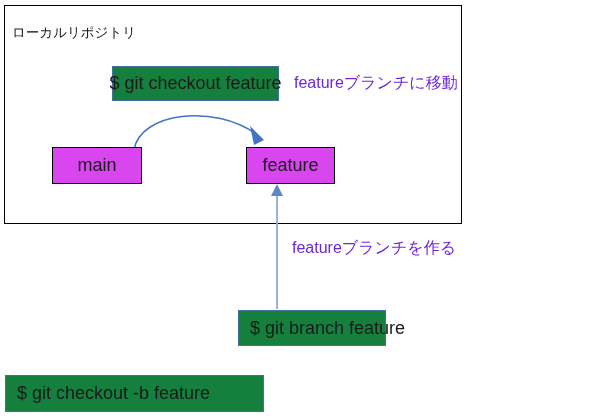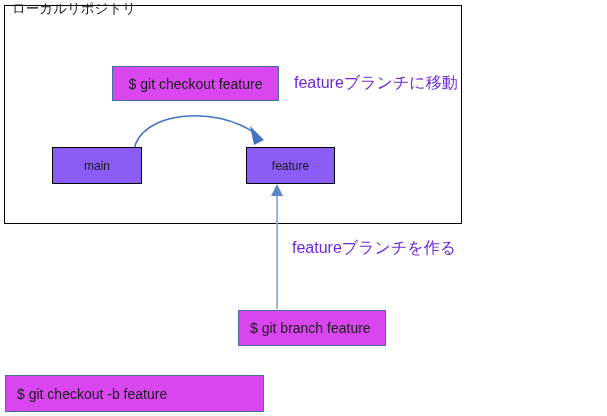--- a/index.html
+++ b/index.html
@@ -37,51 +37,51 @@
     top: 5px;
     width: 458px;
     height: 219px;
     border: 1.6px solid #000000;
     box-sizing: border-box;
     background: #ffffff;
   }
   .repo-title {
     position: absolute;
     left: 12px;
-    top: 0;
+    top: 24px;
     font-size: 13.5px;
     line-height: 17px;
     color: #1a1a1a;
     white-space: nowrap;
   }
 
   
   .node-box {
     position: absolute;
     border: 1.3px solid #000000;
     box-sizing: border-box;
-    background: #8b5cf6;
+    background: #d946ef;
     display: flex;
     align-items: center;
     justify-content: center;
-    font-size: 12px;
+    font-size: 18px;
     color: #1a1a1a;
   }
   .node-main    { left: 52px;  top: 147px; width: 90px; height: 37px; }
   .node-feature { left: 246px; top: 147px; width: 89px; height: 37px; }
 
   
   .cmd-box {
     position: absolute;
     border: 1.2px solid #41719c;
-    background: #d946ef;
+    background: #15803d;
     box-sizing: border-box;
     display: flex;
     align-items: center;
-    font-size: 14px;
+    font-size: 18px;
     color: #1a1a1a;
     white-space: nowrap;
   }
   .cmd-checkout-feature {
     left: 112px; top: 66px; width: 167px; height: 35px;
     justify-content: center;
   }
   .cmd-branch-feature {
     left: 238px; top: 310px; width: 148px; height: 36px;
     padding-left: 11px;

